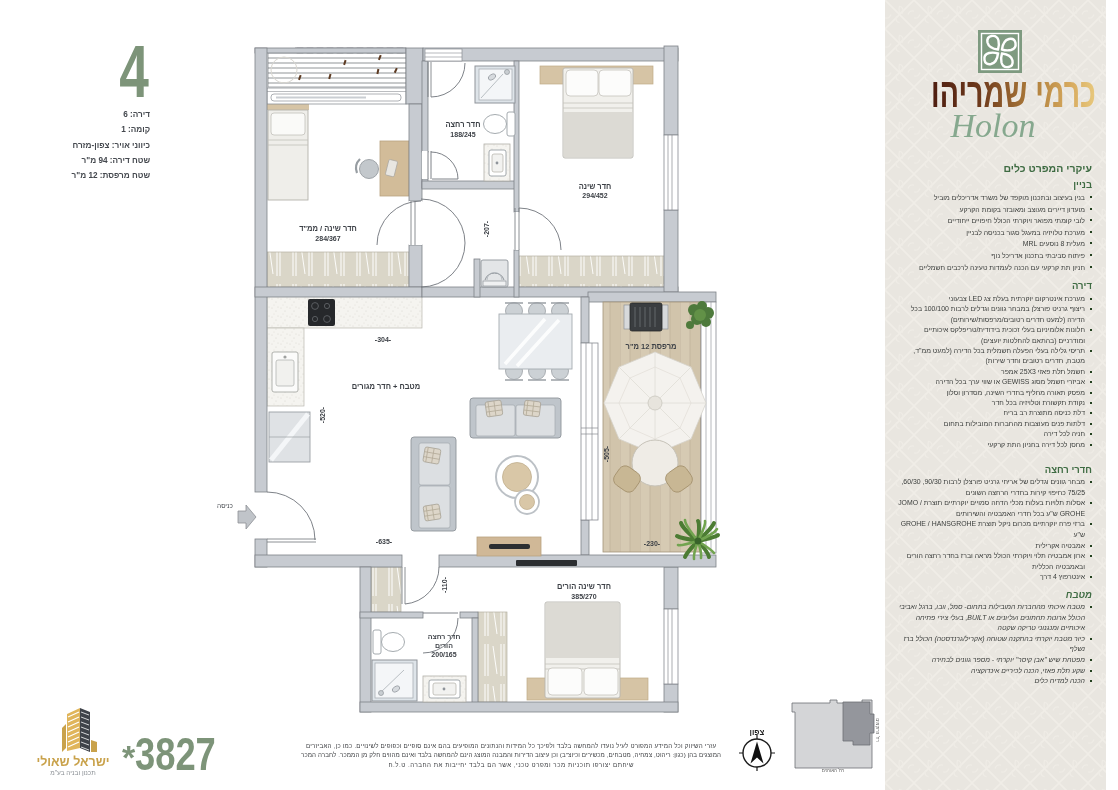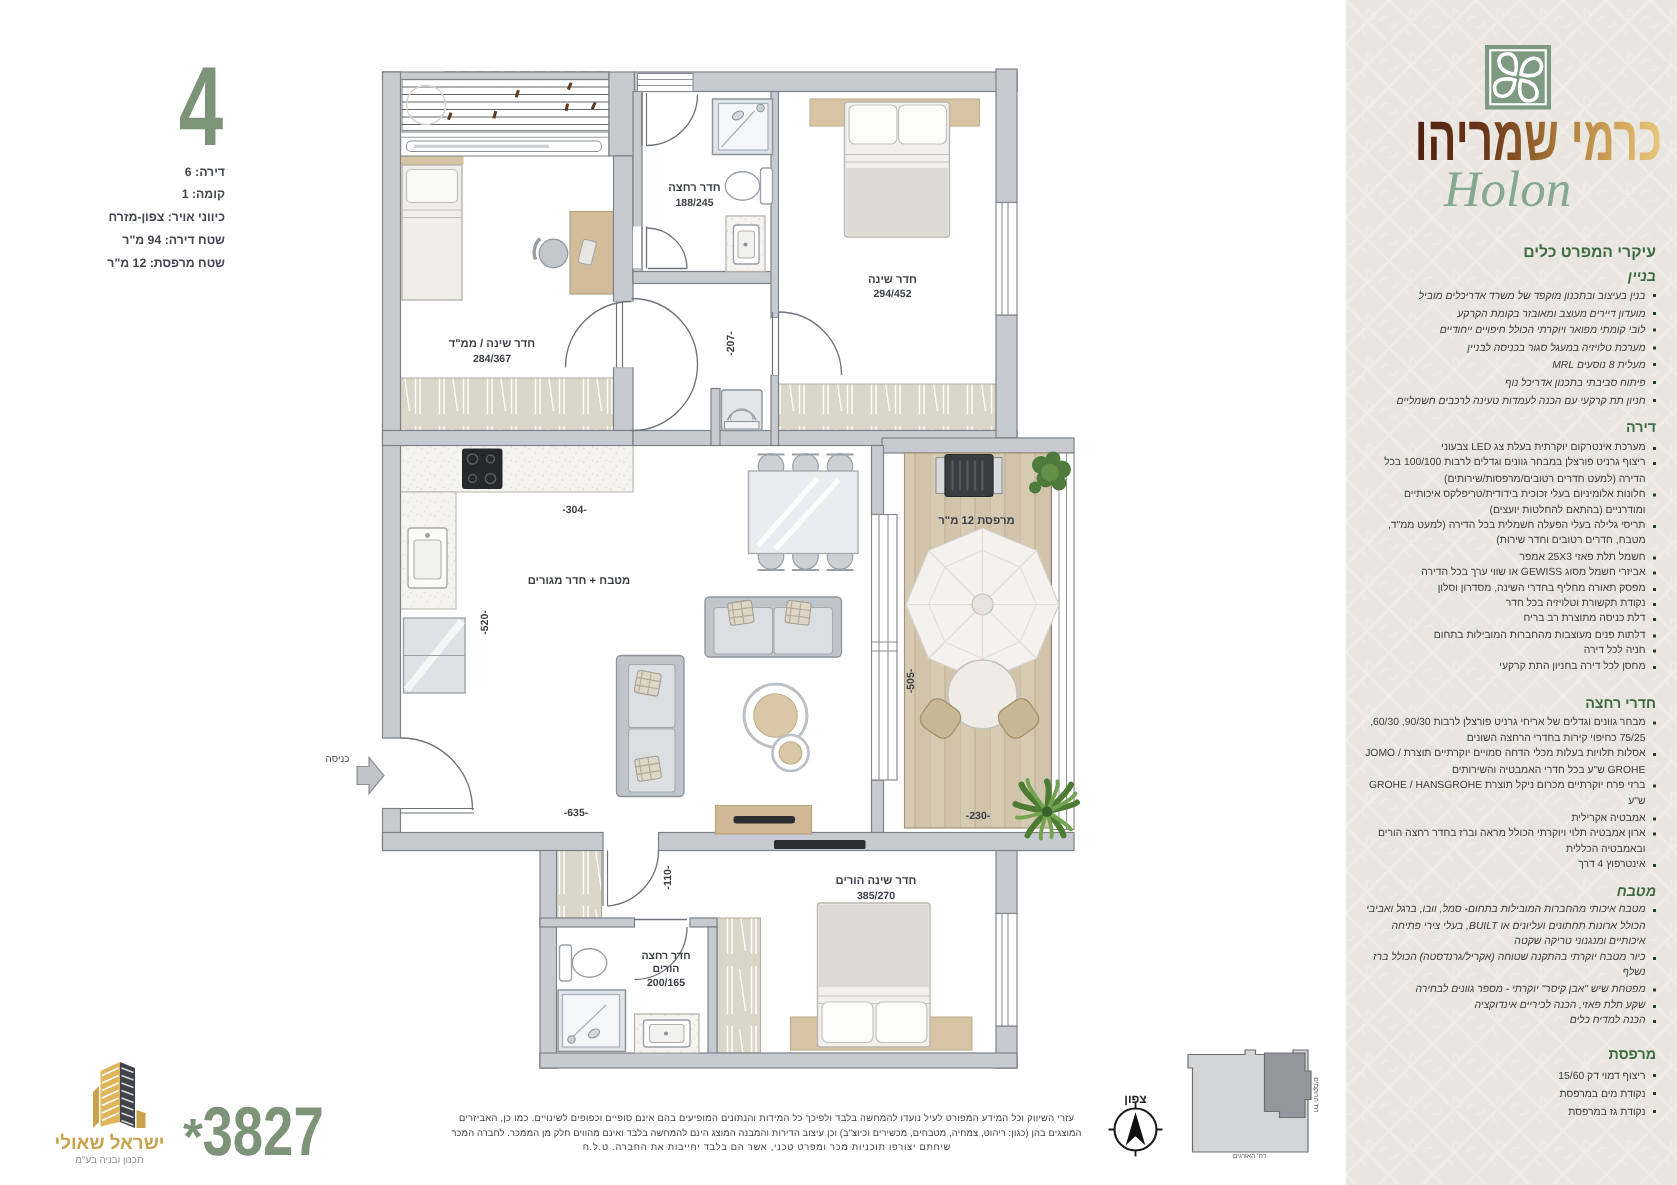--- a/index.html
+++ b/index.html
@@ -1,18 +1,18 @@
 <!DOCTYPE html>
 <html lang="he"><head>
 <meta charset="utf-8">
 <style>
 html,body{margin:0;padding:0;}
 body{width:1118px;height:790px;position:relative;overflow:hidden;background:#fff;
   font-family:"Liberation Sans", sans-serif;}
-#sidebar{position:absolute;right:0;top:0;width:221px;height:790px;}
+#sidebar{position:absolute;right:12px;top:0;width:221px;height:790px;}
 .sbtxt{position:absolute;right:14px;width:196px;direction:rtl;text-align:right;color:#3a3d3b;}
 .sbh{color:#3e6b42;font-weight:bold;font-size:9.5px;}
 .sbi{font-size:6.9px;line-height:10.5px;}
 .it{position:relative;padding-right:7px;}
 .it::before{content:"";position:absolute;right:0;top:4px;width:2px;height:2px;background:#23411f;}
 </style>
 </head>
 <body>
 
 <div id="sidebar">
@@ -48,21 +48,21 @@
 </g>
 </g>
 
 <text x="0" y="0" text-anchor="middle" font-size="42" font-weight="bold" fill="url(#ttl)" transform="translate(128.5,106.5) scale(0.68,1)">כרמי שמריהו</text>
 
 <text x="108" y="137" text-anchor="middle" font-size="34" font-family="Liberation Serif" font-style="italic" fill="#86a88e">Holon</text>
 </svg>
 
 <div class="sbtxt sbh" style="top:162px;font-size:10.5px;">עיקרי המפרט כלים</div>
 
-<div class="sbtxt" style="top:179px;font-style:italic;">
+<div class="sbtxt" style="top:179px;">
 <div class="sbh">בניין</div>
 <div class="sbi" style="line-height:11.6px;margin-top:2px;">
 <div class="it">בנין בעיצוב ובתכנון מוקפד של משרד אדריכלים מוביל</div>
 <div class="it">מועדון דיירים מעוצב ומאובזר בקומת הקרקע</div>
 <div class="it">לובי קומתי מפואר ויוקרתי הכולל חיפויים ייחודיים</div>
 <div class="it">מערכת טלויזיה במעגל סגור בכניסה לבניין</div>
 <div class="it">מעלית 8 נוסעים MRL</div>
 <div class="it">פיתוח סביבתי בתכנון אדריכל נוף</div>
 <div class="it">חניון תת קרקעי עם הכנה לעמדות טעינה לרכבים חשמליים</div>
 </div>
@@ -102,28 +102,20 @@
 <div class="sbh">מטבח</div>
 <div class="sbi" style="line-height:10.6px;margin-top:2px;">
 <div class="it">מטבח איכותי מהחברות המובילות בתחום- סמל, וובו, ברגל ואביבי הכולל ארונות תחתונים ועליונים או BUILT, בעלי צירי פתיחה איכותיים ומנגנוני טריקה שקטה</div>
 <div class="it">כיור מטבח יוקרתי בהתקנה שטוחה (אקריל/גרנדסטה) הכולל ברז נשלף</div>
 <div class="it">מפטחת שיש "אבן קיסר" יוקרתי - מספר גוונים לבחירה</div>
 <div class="it">שקע תלת פאזי, הכנה לכיריים אינדוקציה</div>
 <div class="it">הכנה למדיח כלים</div>
 </div>
 </div>
 
-<div class="sbtxt" style="top:698px;">
-<div class="sbh">מרפסת</div>
-<div class="sbi" style="line-height:12px;margin-top:3px;">
-<div class="it">ריצוף דמוי דק 15/60</div>
-<div class="it">נקודת מים במרפסת</div>
-<div class="it">נקודת גז במרפסת</div>
-</div>
-</div>
 </div>
 
 <svg id="plan" width="897" height="790" viewBox="0 0 897 790" style="position:absolute;left:0;top:0">
 <defs>
 <pattern id="hatch" width="32" height="40" patternUnits="userSpaceOnUse">
 <rect width="32" height="40" fill="#dad6c8"></rect>
 <path d="M5,4 V36 M8,4 V36 M21,4 V36 M24,4 V36" stroke="#fff" stroke-width="1" fill="none"></path>
 <path d="M13,6 L17,34" stroke="#fff" stroke-width="0.9" fill="none"></path>
 </pattern>
 <pattern id="speckle" width="9" height="9" patternUnits="userSpaceOnUse">

